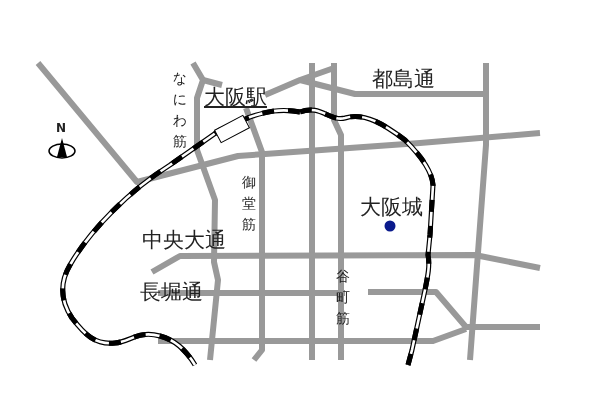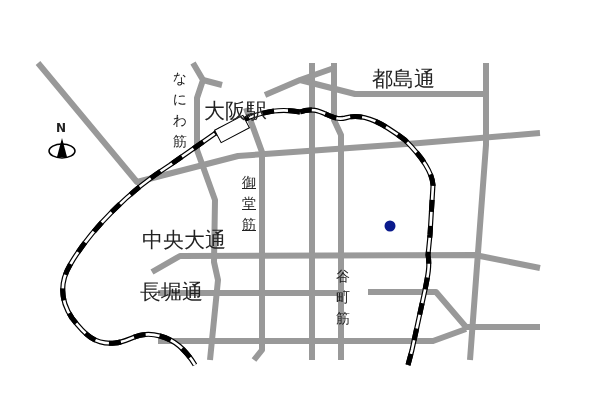--- a/index.html
+++ b/index.html
@@ -56,20 +56,21 @@
     <circle cx="390" cy="226" r="5.5" fill="#0a1a8c"></circle>
 
     <g>
       <ellipse cx="62" cy="151" rx="13" ry="7" fill="none" stroke="#000" stroke-width="1.5"></ellipse>
       <polygon points="62,138 57,157 67,157" fill="#000"></polygon>
     </g>
   </svg>
 
   <div class="label" style="left:56px;top:119px;font-size:12px;font-weight:bold;">N</div>
 
-  <div class="label" style="left:204px;top:102px;">大阪駅</div>
+  <div class="label" style="left:204px;top:88px;text-decoration:underline;">大阪駅</div>
   <div class="vlabel" style="left:170px;top:68px;">なにわ筋</div>
   <div class="label" style="left:372px;top:70px;">都島通</div>
-  <div class="vlabel" style="left:239px;top:172px;text-decoration:underline;">御堂筋</div>
+  <div class="vlabel" style="left:239px;top:172px;">御堂筋</div>
+  <div class="label" style="left:360px;top:198px;">大阪城</div>
   <div class="label" style="left:142px;top:231px;">中央大通</div>
   <div class="label" style="left:92px;top:283px;margin-left:48px;">長堀通</div>
   <div class="vlabel" style="left:333px;top:266px;">谷町筋</div>
 </div>
 
 </body></html>

